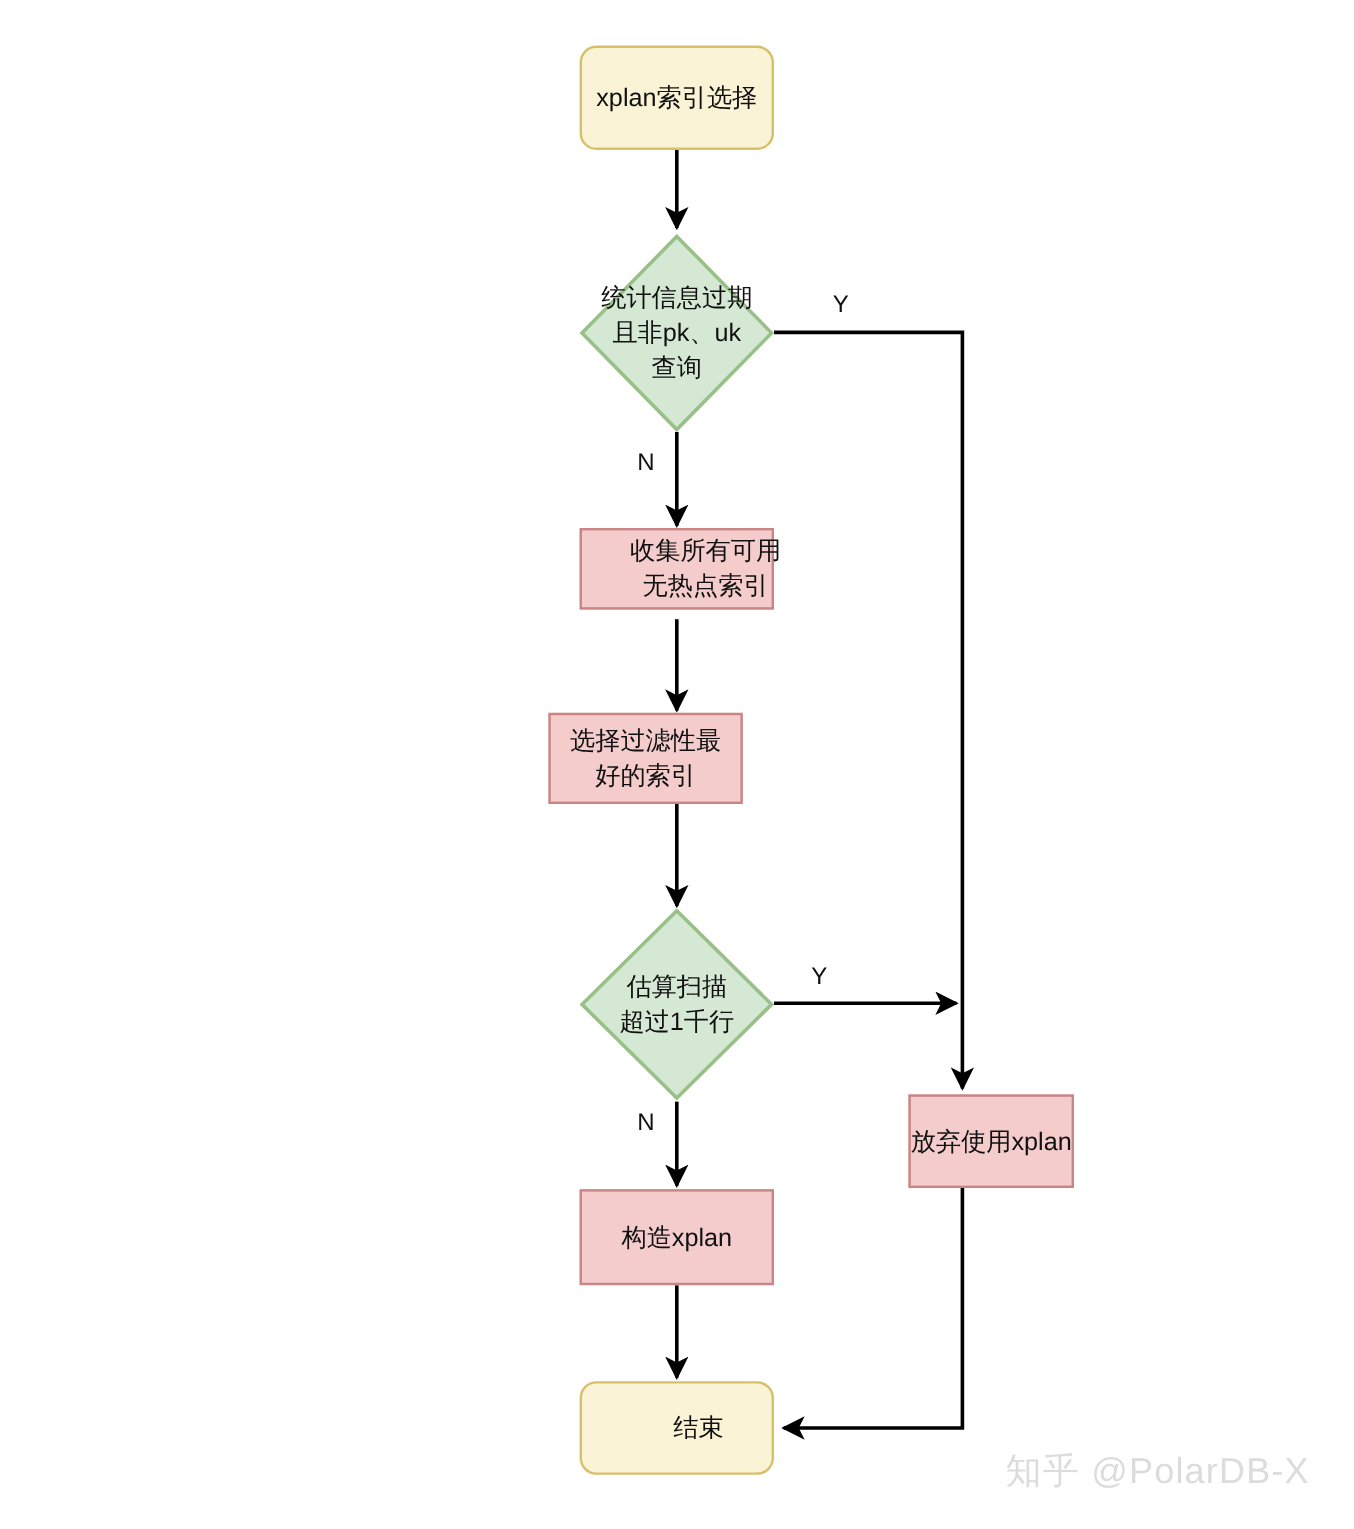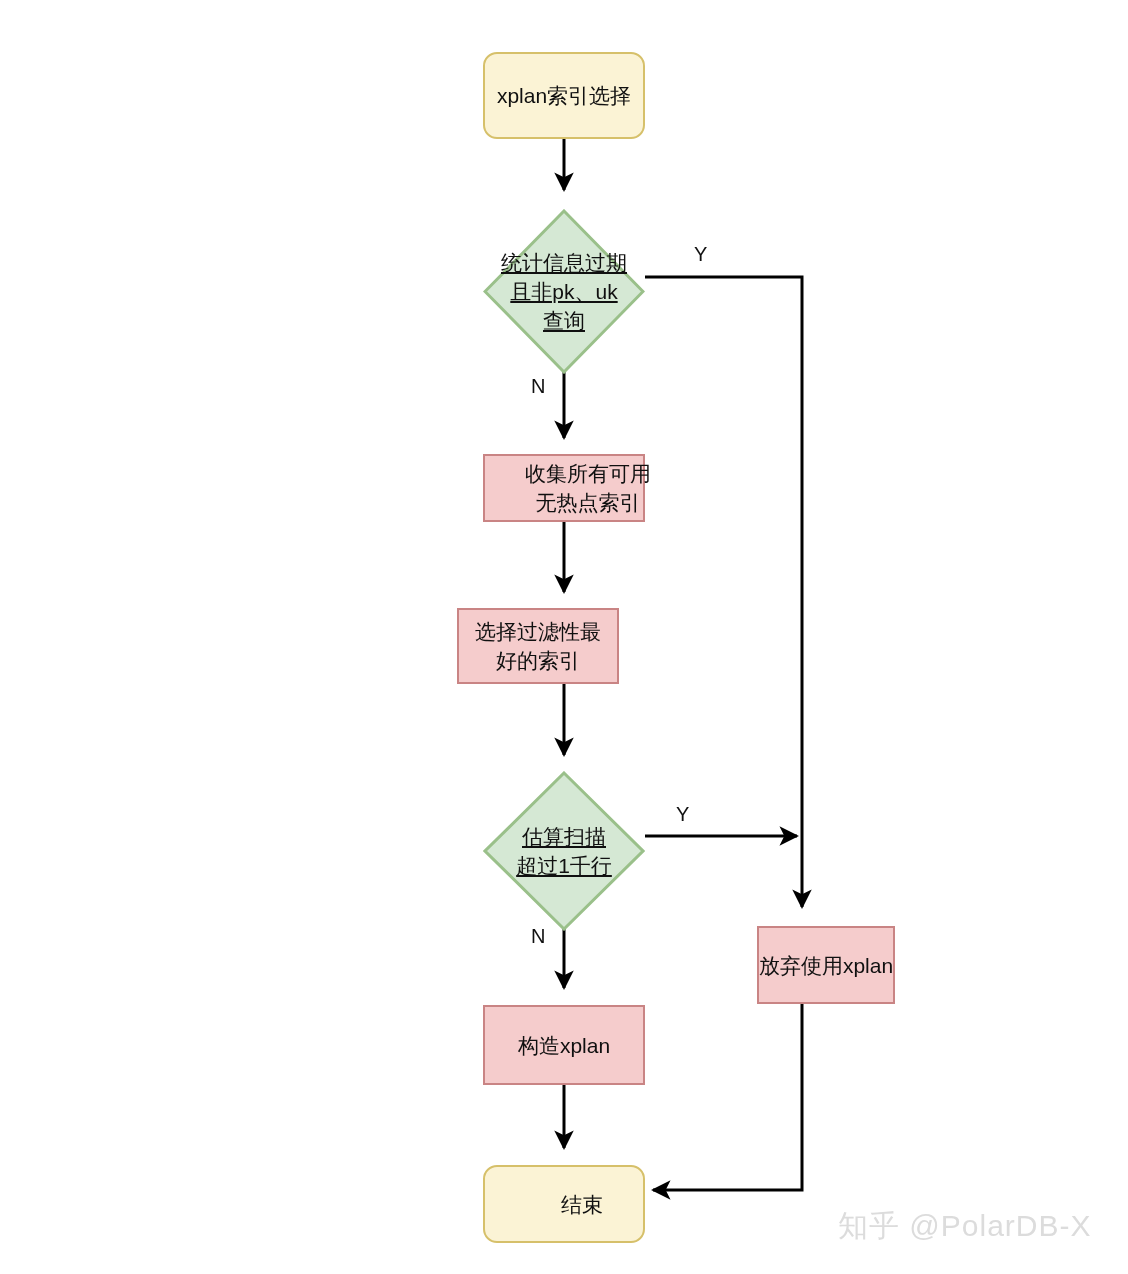--- a/index.html
+++ b/index.html
@@ -30,21 +30,20 @@
     box-sizing: border-box;
     display: flex;
     align-items: center;
     justify-content: center;
     text-align: center;
     color: #101010;
     font-size: 21px;
     line-height: 29px;
     white-space: pre;
     z-index: 3;
-    margin-top: 14px;
   }
 
   
   .n-terminal {
     background: #fbf3d5;
     border: 2px solid #d6c06a;
     border-radius: 14px;
   }
 
   
@@ -63,21 +62,20 @@
     left: 0;
     top: 0;
     width: 100%;
     height: 100%;
     z-index: 1;
   }
   .n-decision .decision-label {
     position: relative;
     z-index: 2;
     width: 190px;
-    text-decoration: underline;
   }
 
   .edge-label {
     position: absolute;
     font-size: 20px;
     color: #101010;
     z-index: 4;
     white-space: pre;
   }
 

